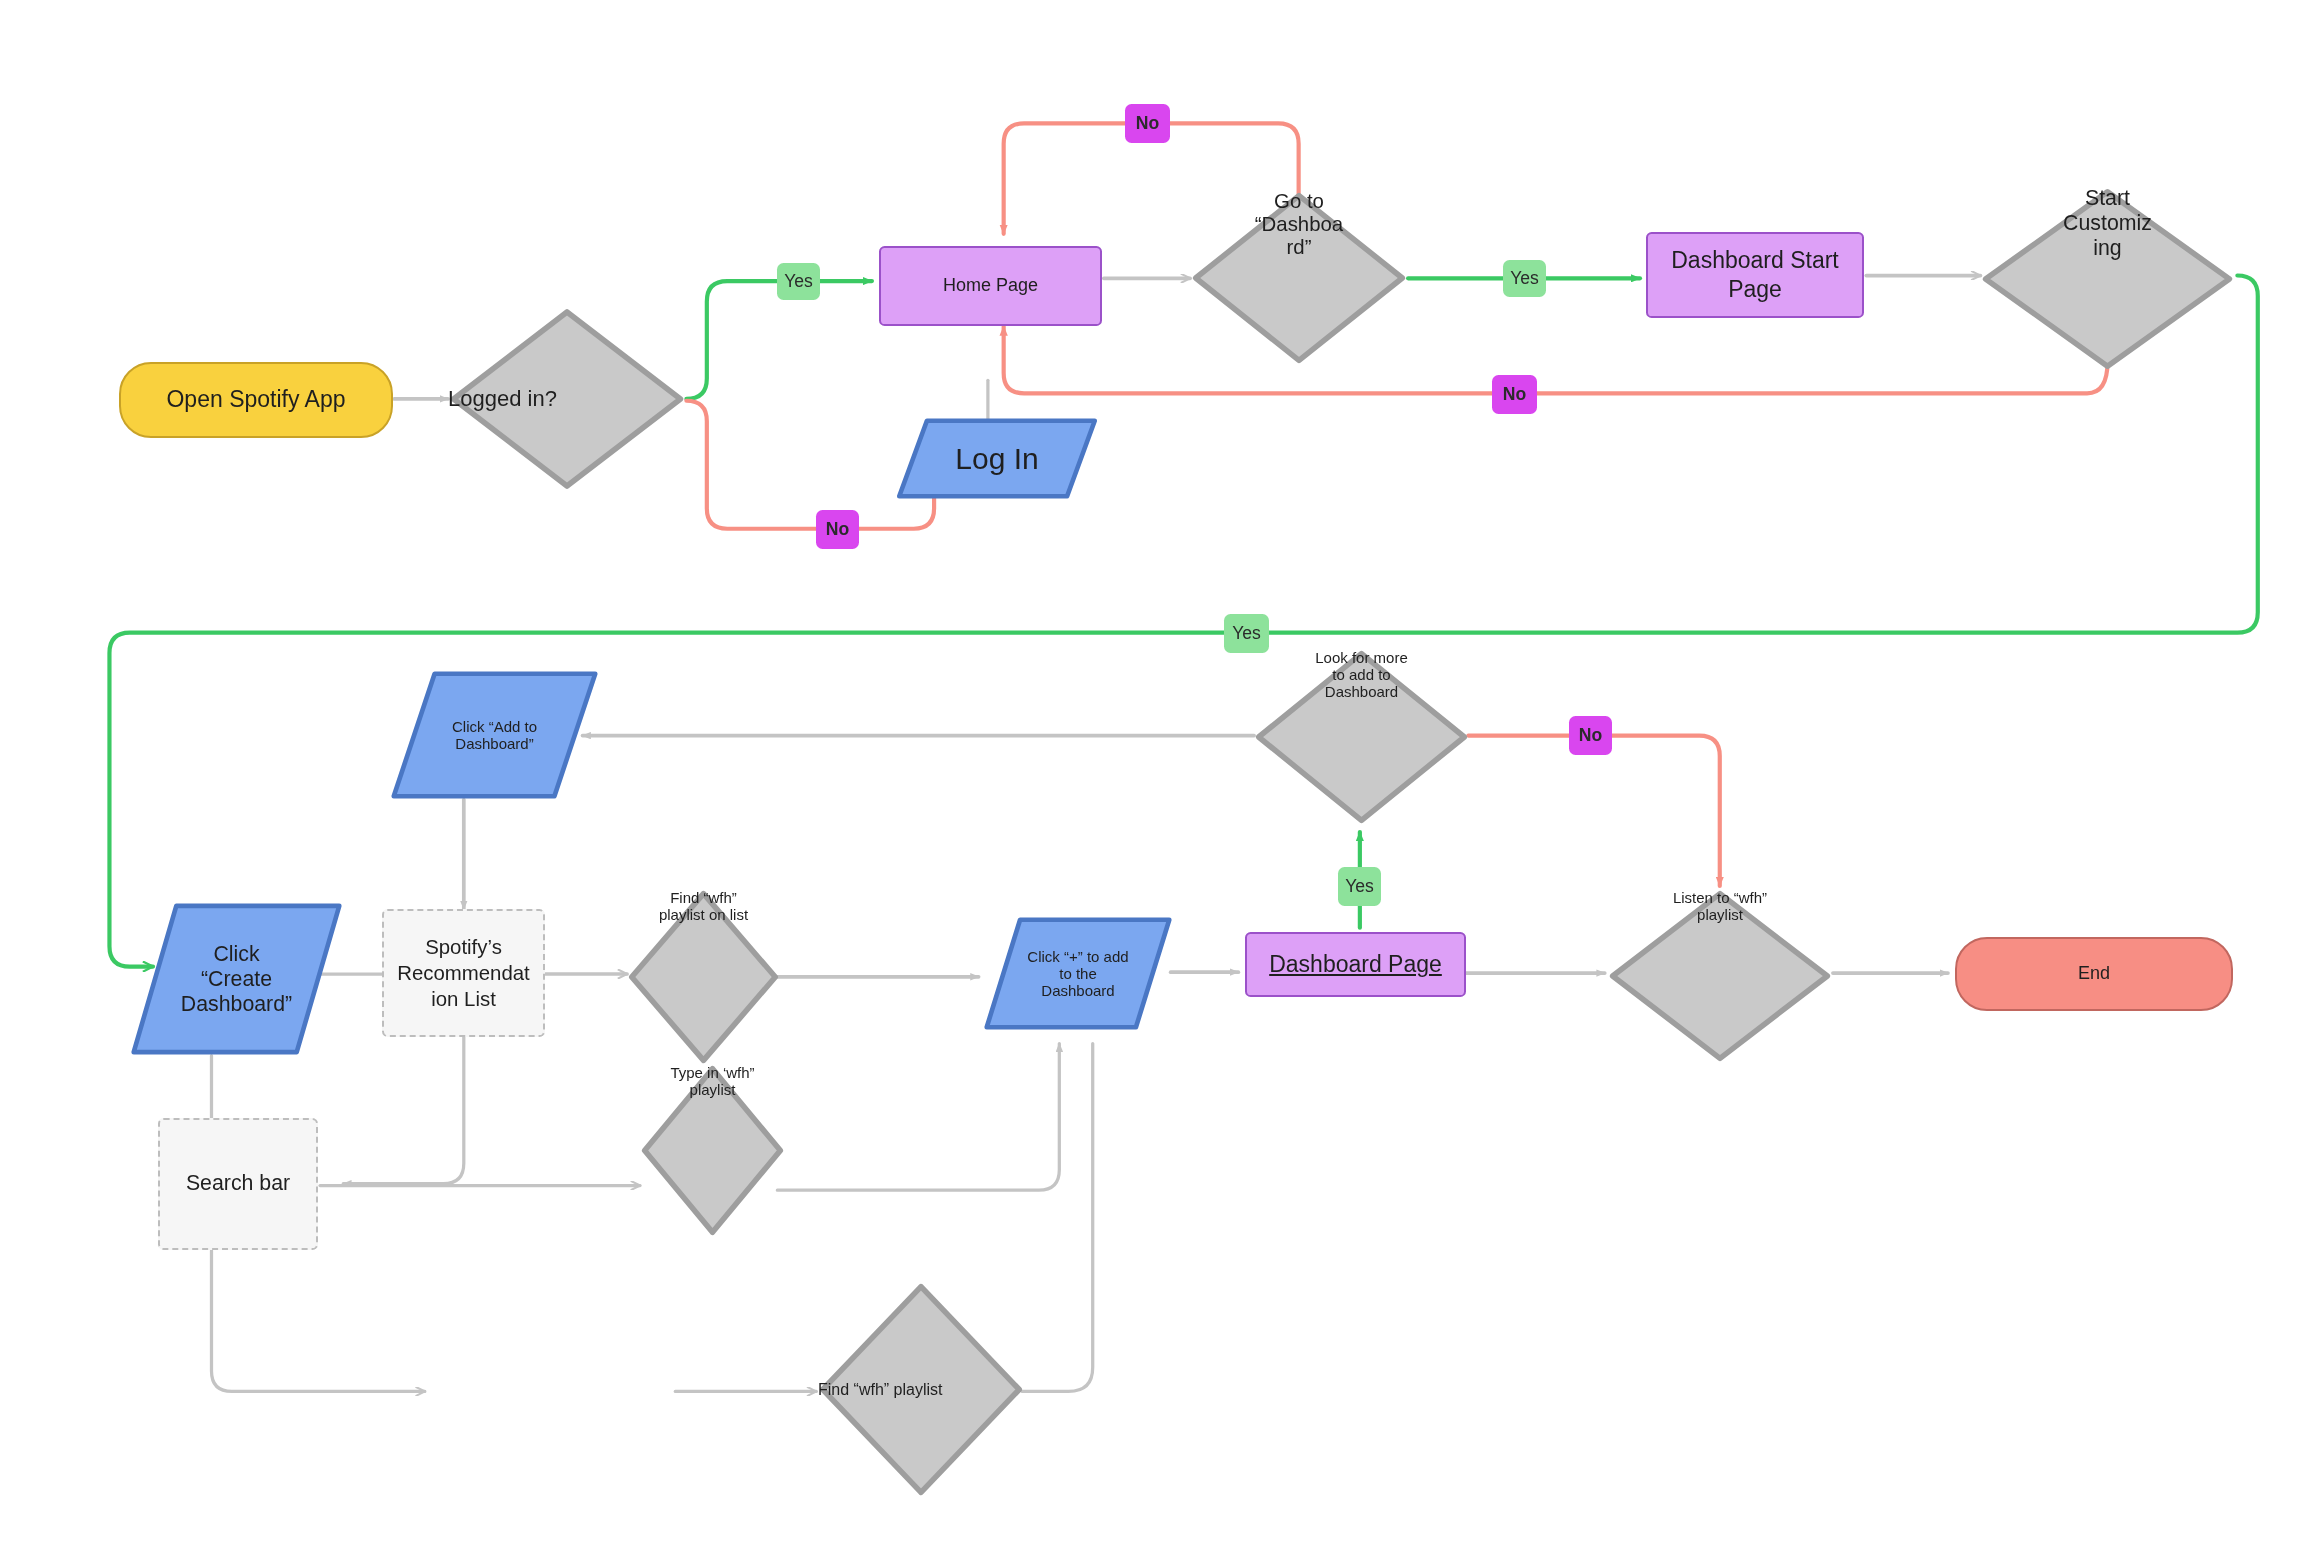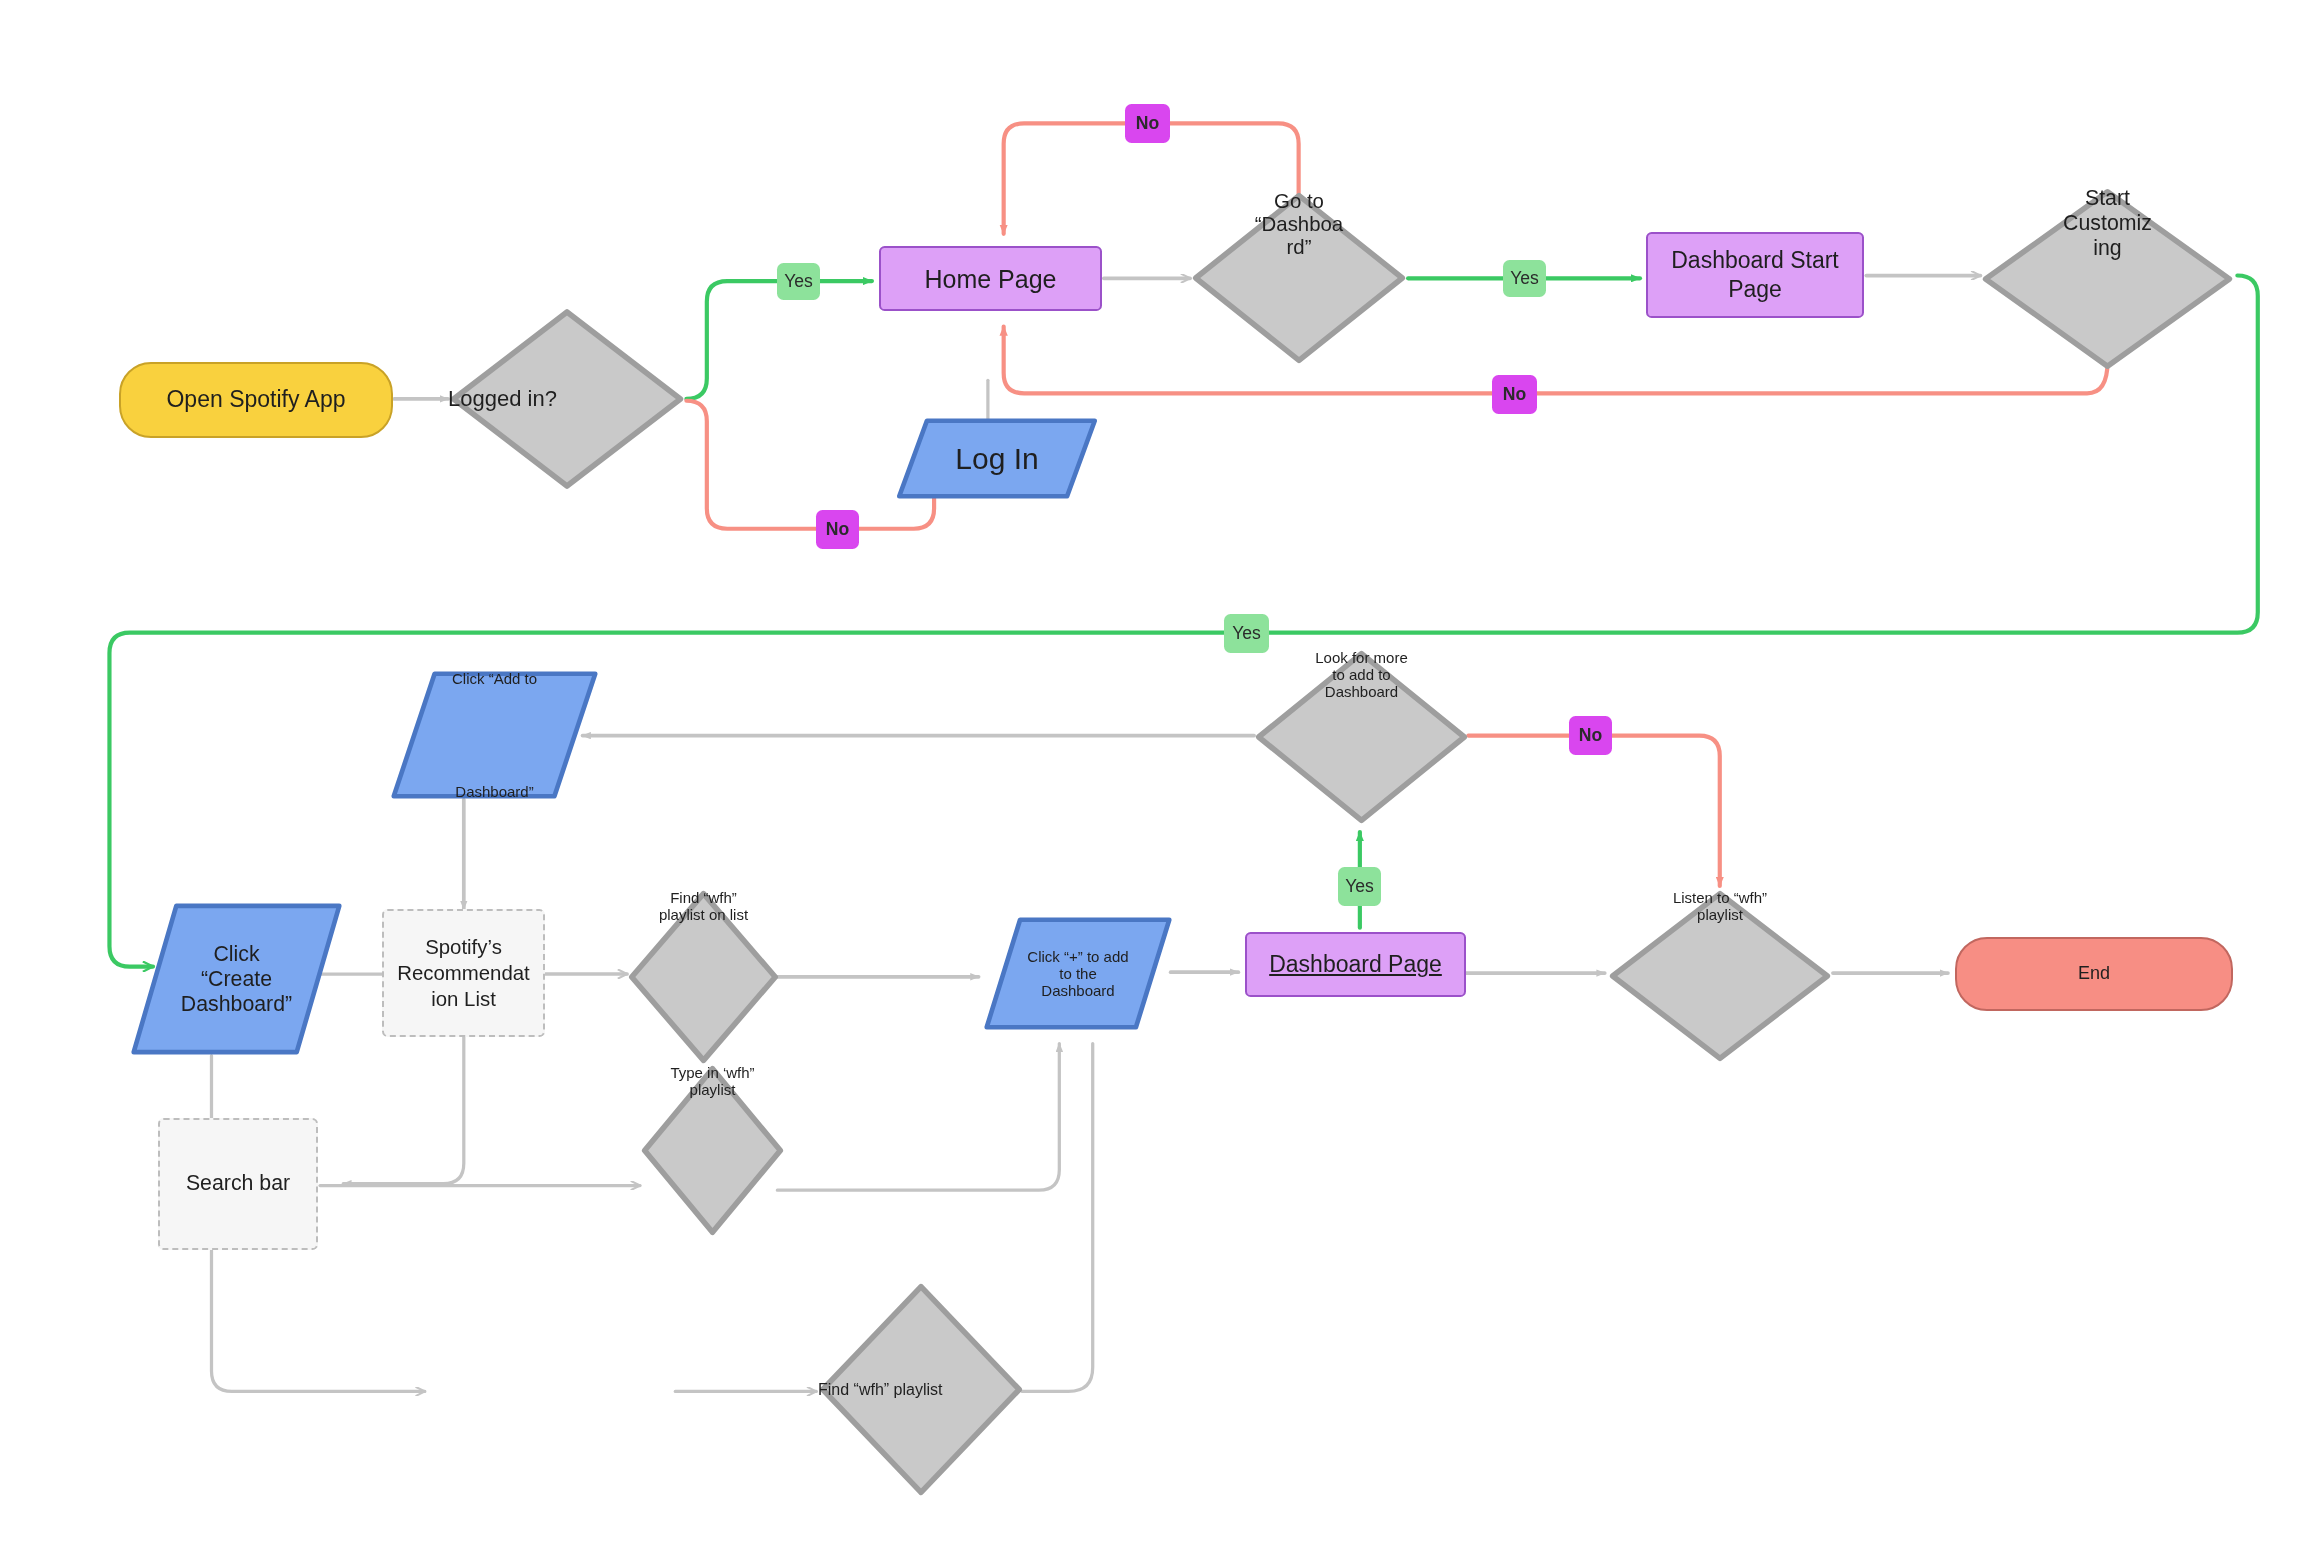--- a/index.html
+++ b/index.html
@@ -119,21 +119,21 @@
 
   <div class="diamond" style="left:448px;top:306px;width:238px;height:186px;">
     <svg width="238" height="186" viewBox="0 0 257 200">
       <polygon points="128.5,6 251,100 128.5,194 6,100" fill="#C9C9C9" stroke="#9E9E9E" stroke-width="6" stroke-linejoin="round"></polygon>
     </svg>
     <div class="dlabel" style="font-size:22px;">
         <span>Logged in?</span>
       </div>
   </div>
 
-  <div class="node rect rect-purple" style="left:879px;top:246px;width:223px;height:65px;font-size:25px;">
+  <div class="node rect rect-purple" style="left:879px;top:246px;width:223px;height:80px;font-size:18px;">
     <span>Home Page</span>
   </div>
 
   <div class="para" style="left:895px;top:417px;width:204px;height:83px;">
     <svg width="204" height="83" viewBox="0 0 220 90">
       <polygon points="34,4 216,4 186,86 4,86" fill="#7BA7F0" stroke="#4A77C4" stroke-width="5" stroke-linejoin="round"></polygon>
     </svg>
     <div class="plabel" style="font-size:30px;">
         <span>Log In</span>
       </div>
@@ -162,21 +162,21 @@
       <span>Start</span>
       <span>Customiz</span>
       <span>ing</span>
     </div>
   </div>
 
   <div class="para" style="left:390px;top:670px;width:209px;height:130px;">
     <svg width="209" height="130" viewBox="0 0 225 140">
       <polygon points="48,4 221,4 177,136 4,136" fill="#7BA7F0" stroke="#4A77C4" stroke-width="5" stroke-linejoin="round"></polygon>
     </svg>
-    <div class="plabel" style="font-size:15px;flex-direction:column;justify-content:space-between;">
+    <div class="plabel" style="font-size:15px;flex-direction:column;">
       <span>Click “Add to</span>
       <span>Dashboard”</span>
     </div>
   </div>
 
   <div class="para" style="left:130px;top:902px;width:213px;height:154px;">
     <svg width="213" height="154" viewBox="0 0 230 166">
       <polygon points="50,4 226,4 180,162 4,162" fill="#7BA7F0" stroke="#4A77C4" stroke-width="5" stroke-linejoin="round"></polygon>
     </svg>
     <div class="plabel" style="font-size:21.3px;flex-direction:column;">

